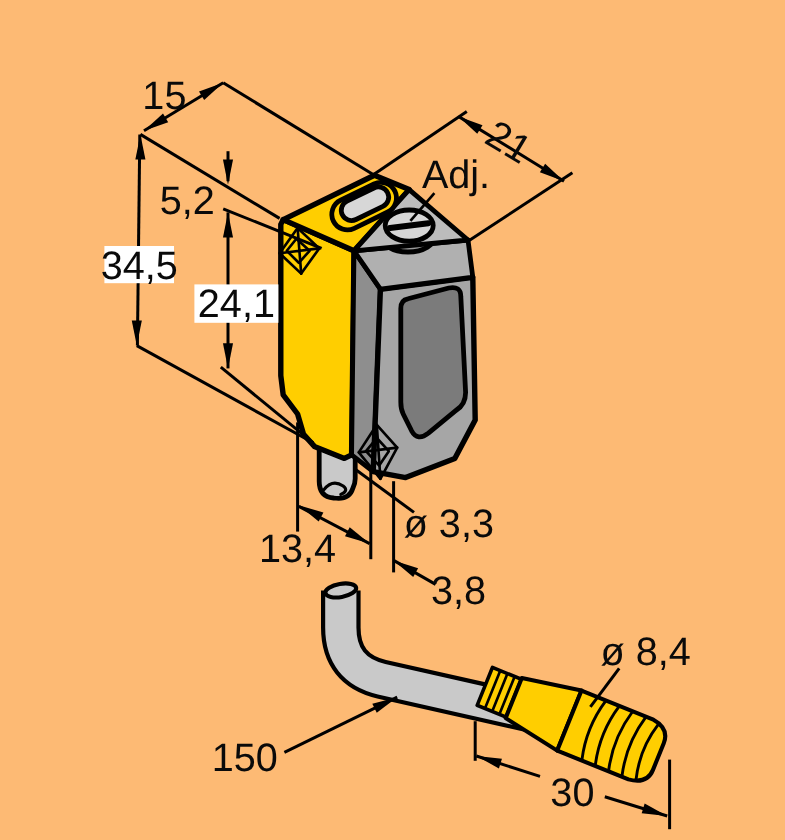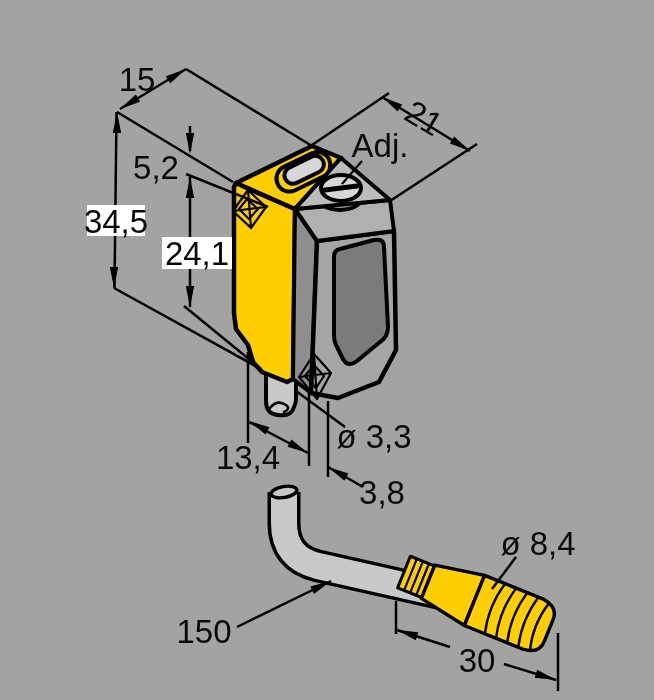--- a/index.html
+++ b/index.html
@@ -1,19 +1,19 @@
 <!DOCTYPE html>
 <html><head>
 <meta charset="utf-8">
 <style>
   html,body{margin:0;padding:0;background:#fff;}
   .stage{
     position:relative;
     width:654px;height:700px;
-    background:#a3a3a3;
+    background:#fdba74;
     font-family:"Liberation Sans", sans-serif;
     overflow:hidden;
   }
   svg{display:block;}
   text{
     font-family:"Liberation Sans", sans-serif;
     font-size:33px;
     fill:#0a0a0a;
     text-anchor:middle;
   }

